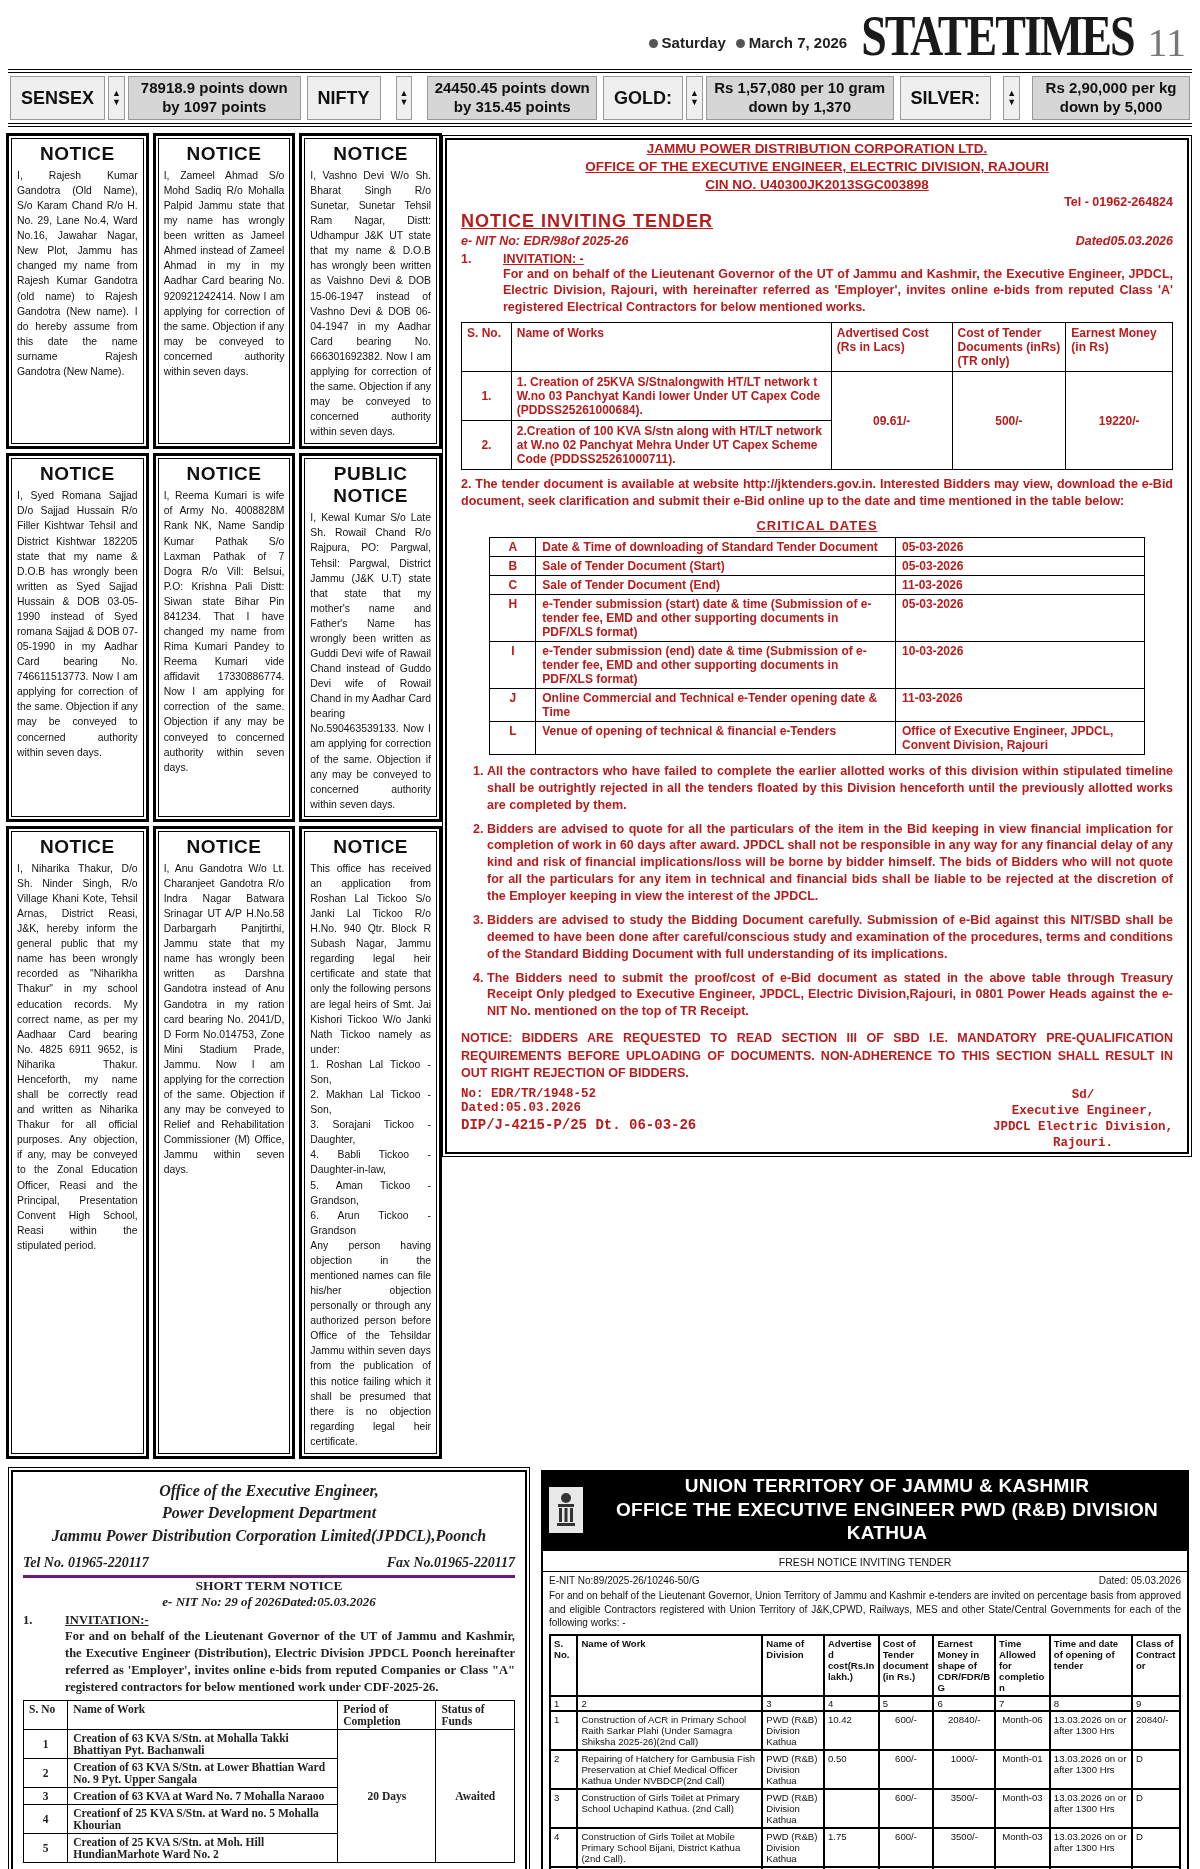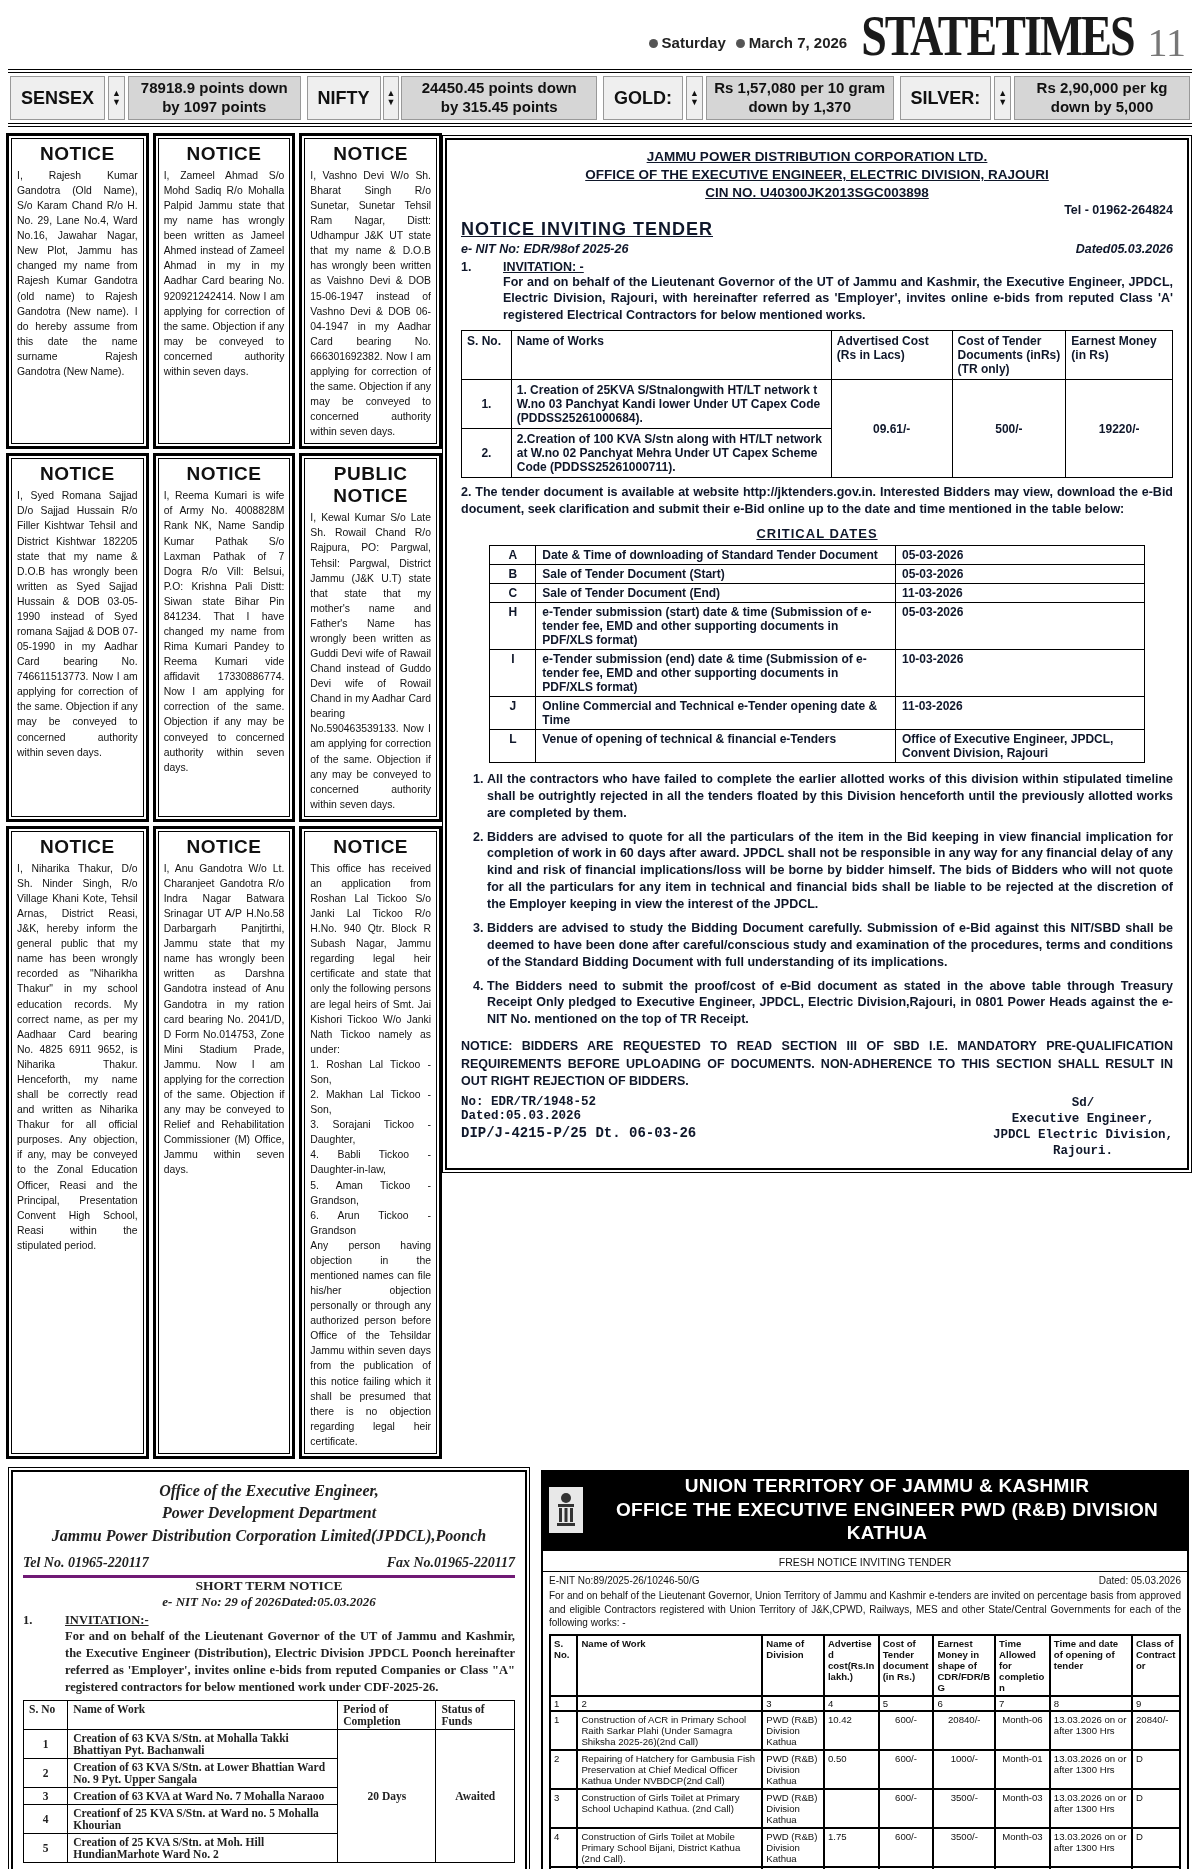--- a/index.html
+++ b/index.html
@@ -20,21 +20,21 @@
   .tk-val{flex:1;display:flex;flex-direction:column;align-items:center;justify-content:center;background:#d6d6d6;border:1px solid #999;font-weight:bold;font-size:15px;text-align:right;line-height:1.25;padding:2px 6px;}
 
   
   .toprow{display:flex;gap:2px;margin-top:8px;align-items:flex-start;}
   .notices-col{width:432px;flex:none;display:grid;grid-template-columns:1fr 1fr 1fr;gap:8px;}
   .notice{border:1px solid #000;outline:3px solid #000;outline-offset:2px;margin:3px;padding:4px 5px;background:#fff;}
   .notice h3{margin:0 0 3px 0;text-align:center;font-size:19px;letter-spacing:0.5px;}
   .notice p{margin:0;font-size:10.4px;line-height:1.45;text-align:justify;white-space:pre-line;}
 
   
-  .rajouri{flex:1;border:2px solid #000;outline:1px solid #000;outline-offset:2px;margin:3px;padding:8px 14px;font-weight:bold;color:#0f172a;font-size:12.5px;}
+  .rajouri{flex:1;border:2px solid #000;outline:1px solid #000;outline-offset:2px;margin:3px;padding:0 14px;font-weight:bold;color:#b91c1c;font-size:12.5px;}
   .raj-head{text-align:center;font-size:13.5px;text-decoration:underline;line-height:1.35;}
   .raj-tel{text-align:right;margin-top:0;}
   .raj-nit-title{text-align:left;text-decoration:underline;font-size:18px;letter-spacing:1px;margin:2px 0;}
   .raj-nitline{display:flex;justify-content:space-between;font-style:italic;margin:2px 0 4px 0;}
   .raj-sec{display:flex;gap:18px;margin:3px 0;}
   .raj-sec .num{flex:none;width:24px;}
   .raj-invit-title{text-decoration:underline;}
   .just{text-align:justify;line-height:1.35;}
   table{border-collapse:collapse;}
   .raj-table{width:100%;margin:6px 0;font-size:12px;}
@@ -97,21 +97,21 @@
         <div class="tk-arrows">
           <span>▲</span>
           <span>▼</span>
         </div>
         <div class="tk-val">
           <span>78918.9 points down</span>
           <span>by 1097 points</span>
         </div>
       </div>
 
-      <div style="display:flex;flex:1;gap:2px;">
+      <div style="display:flex;flex:1;gap:15px;">
         <div class="tk-label">NIFTY</div>
         <div class="tk-arrows">
           <span>▲</span>
           <span>▼</span>
         </div>
         <div class="tk-val">
           <span>24450.45 points down</span>
           <span>by 315.45 points</span>
         </div>
       </div>
@@ -121,21 +121,21 @@
         <div class="tk-arrows">
           <span>▲</span>
           <span>▼</span>
         </div>
         <div class="tk-val">
           <span>Rs 1,57,080 per 10 gram</span>
           <span>down by 1,370</span>
         </div>
       </div>
 
-      <div style="display:flex;flex:1;gap:3px;">
+      <div style="display:flex;flex:1;gap:12px;">
         <div class="tk-label">SILVER:</div>
         <div class="tk-arrows">
           <span>▲</span>
           <span>▼</span>
         </div>
         <div class="tk-val">
           <span>Rs 2,90,000 per kg</span>
           <span>down by 5,000</span>
         </div>
       </div>

